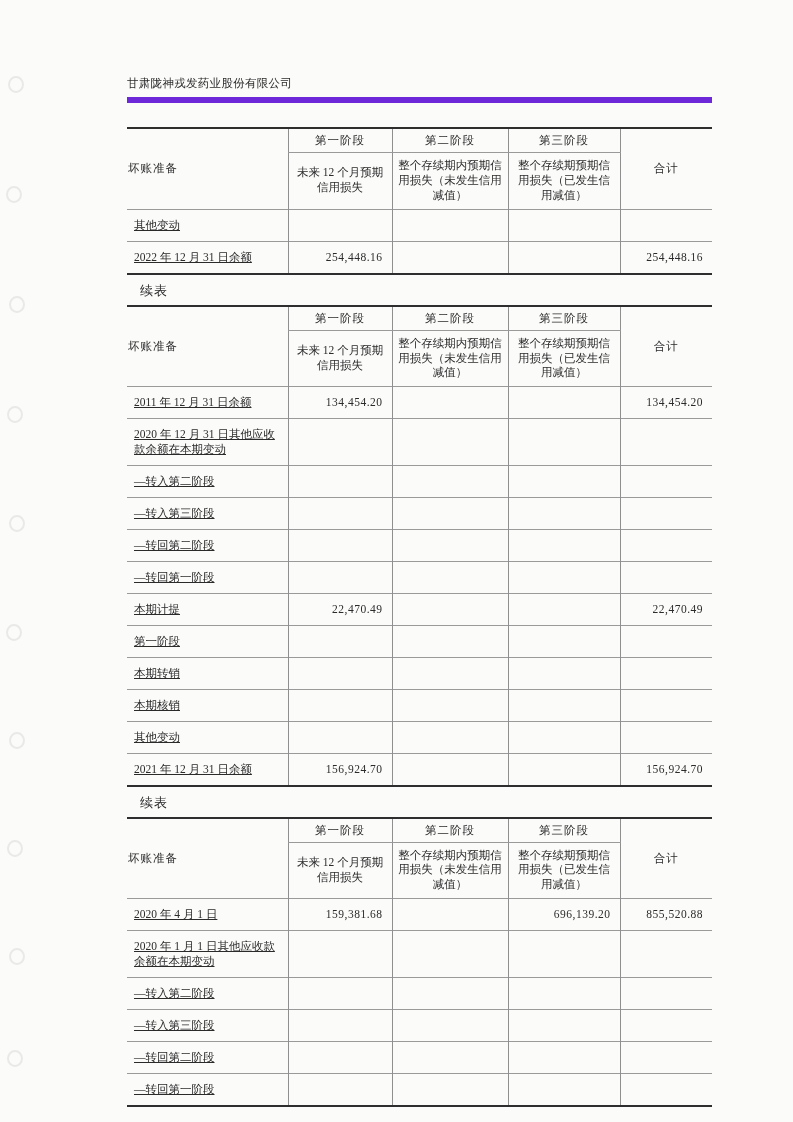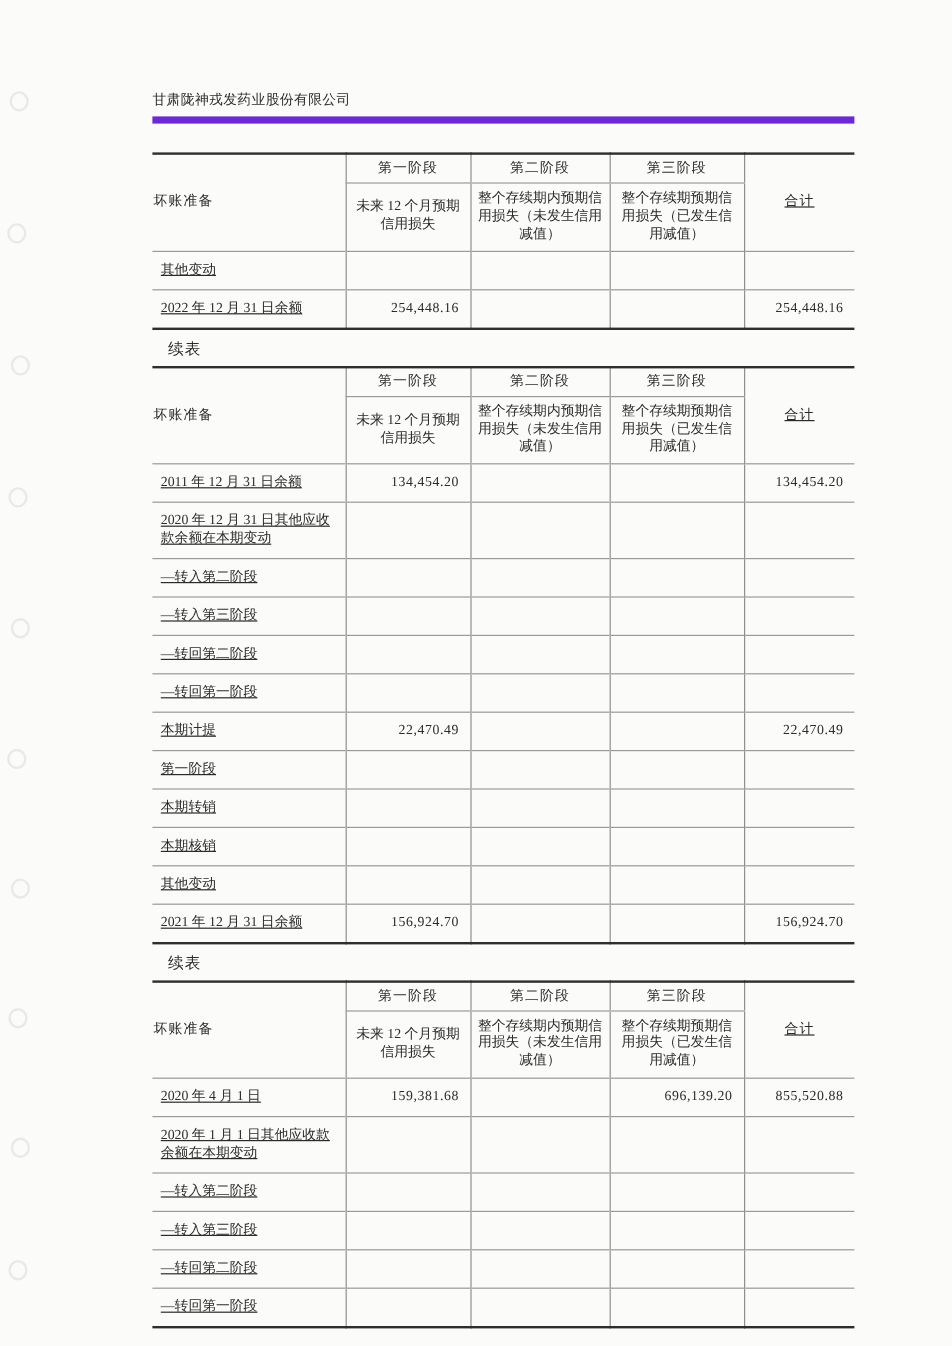--- a/index.html
+++ b/index.html
@@ -56,21 +56,21 @@
     padding:4px 4px;
     border-bottom:1px solid #9a9a9a;
     letter-spacing:1px;
   }
   th.sub{
     text-align:center;
     padding:5px 5px 6px 5px;
     font-size:11.5px;
   }
   th.rowhead{text-align:left;letter-spacing:1px;}
-  th.total{text-align:center;letter-spacing:1px;text-decoration:underline;}
+  th.total{text-align:center;letter-spacing:1px;}
   
   tbody td{border-top:1px solid #9a9a9a;}
   td.lbl{
     text-align:left;
     padding:8px 4px 8px 7px;
     text-decoration:underline;
   }
   td.num{
     text-align:right;
     padding:8px 9px 8px 2px;

